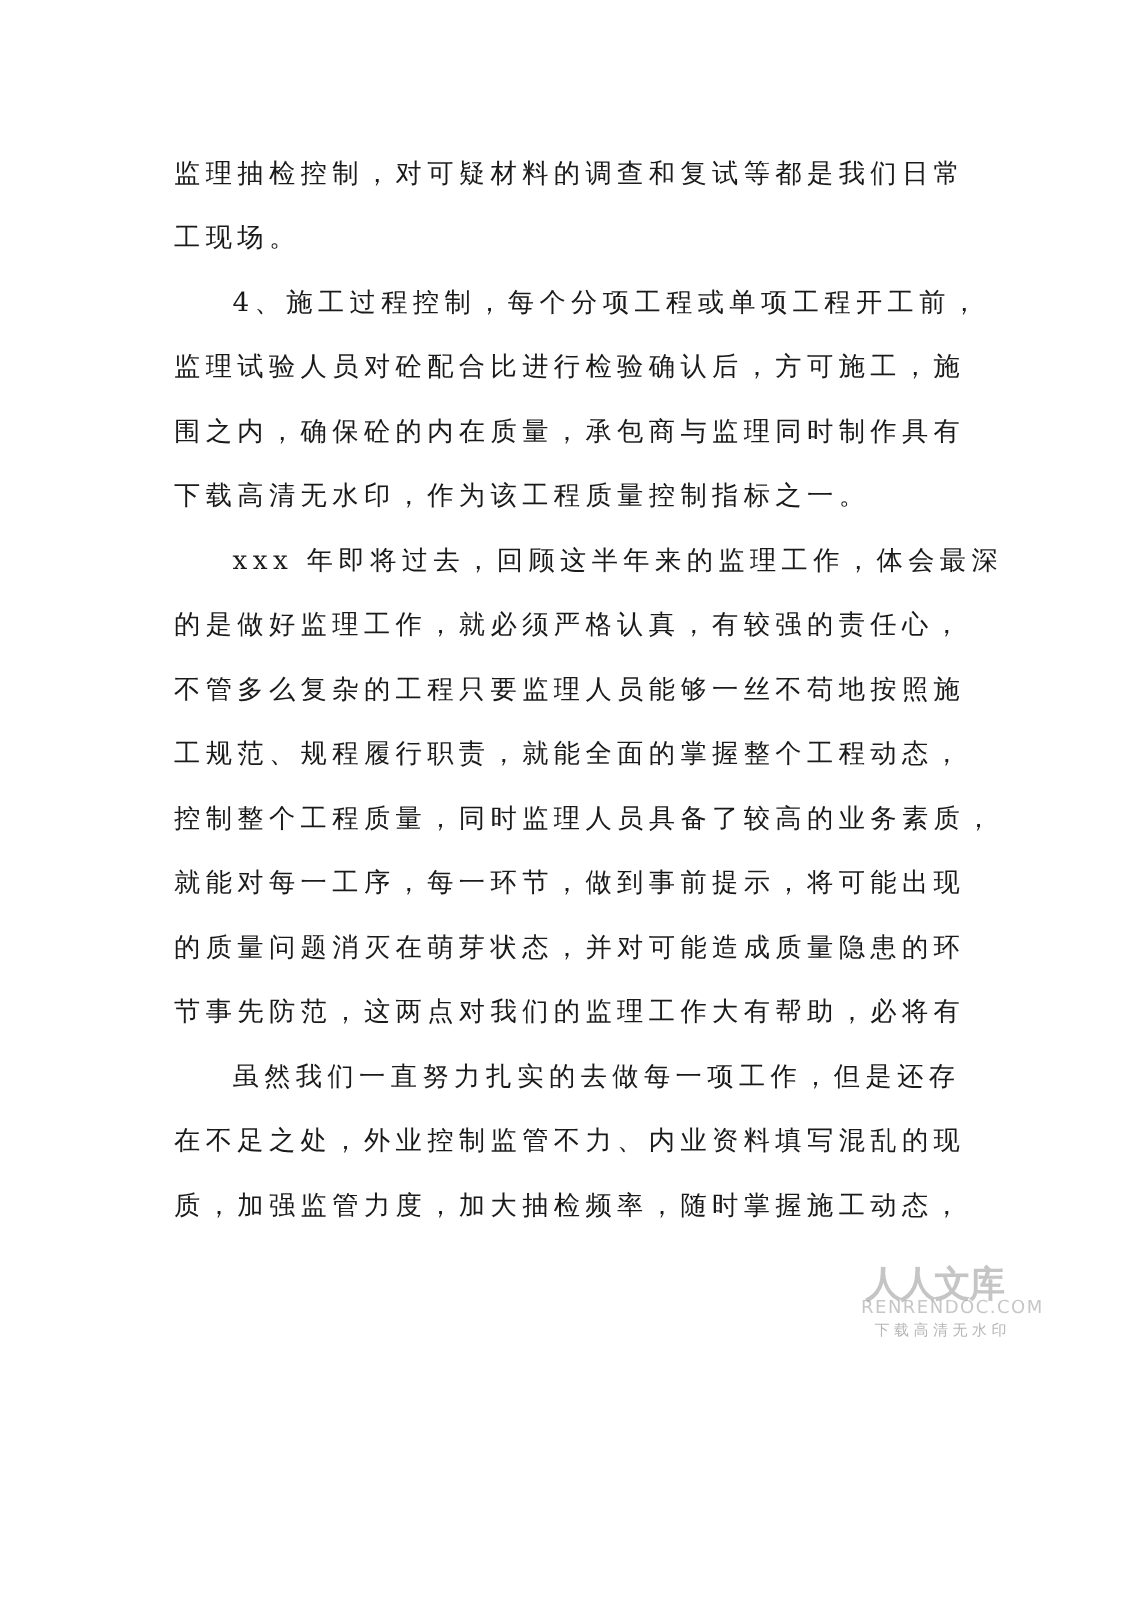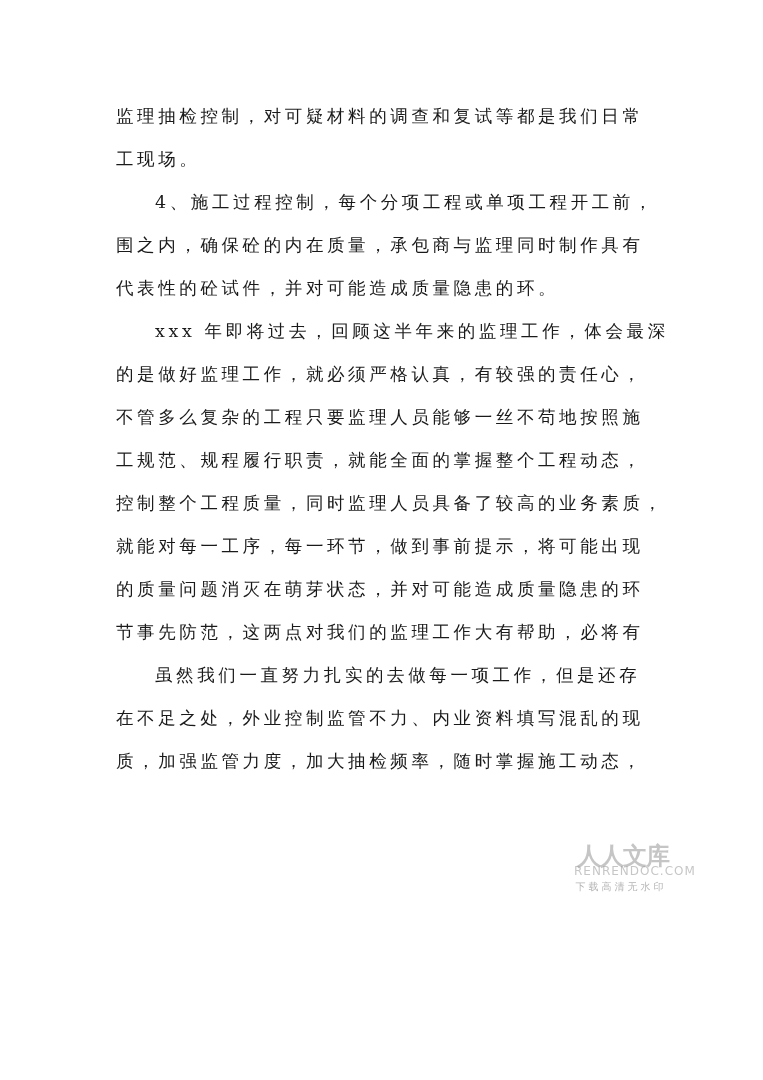--- a/index.html
+++ b/index.html
@@ -25,35 +25,36 @@
     line-height: 36px; letter-spacing: -1px;
   }
   .wm-url {
     position: absolute; left: 6px; top: 26px; width: 100px;
     font-family: "DejaVu Sans", "Liberation Sans", sans-serif;
     font-size: 12px; color: rgba(160,160,160,0.6); letter-spacing: 1px; text-align: right;
   }
   .wm-sub {
     position: absolute; left: 0; top: 42px; width: 106px;
     font-family: "DejaVu Sans", "Liberation Sans", sans-serif;
-    font-size: 10px; color: rgba(150,150,150,0.7); letter-spacing: 3px; text-align: center;
+    font-size: 10px; color: rgba(150,150,150,0.7); letter-spacing: 3px; text-align: right;
   }
 </style>
 </head>
 <body>
 
 <div class="page">
   <div class="content">
 
     <span class="line">监理抽检控制，对可疑材料的调查和复试等都是我们日常</span>
     <span class="line">工现场。</span>
 
     <span class="line indent">4、施工过程控制，每个分项工程或单项工程开工前，</span>
+    <span class="line">监理试验人员对砼配合比进行检验确认后，方可施工，施</span>
     <span class="line">围之内，确保砼的内在质量，承包商与监理同时制作具有</span>
-    <span class="line">代表性的砼试件，并对可能造成质量隐患的环。</span>
+    <span class="line">下载高清无水印，作为该工程质量控制指标之一。</span>
 
     <span class="line indent">xxx 年即将过去，回顾这半年来的监理工作，体会最深</span>
     <span class="line">的是做好监理工作，就必须严格认真，有较强的责任心，</span>
     <span class="line">不管多么复杂的工程只要监理人员能够一丝不苟地按照施</span>
     <span class="line">工规范、规程履行职责，就能全面的掌握整个工程动态，</span>
     <span class="line">控制整个工程质量，同时监理人员具备了较高的业务素质，</span>
     <span class="line">就能对每一工序，每一环节，做到事前提示，将可能出现</span>
     <span class="line">的质量问题消灭在萌芽状态，并对可能造成质量隐患的环</span>
     <span class="line">节事先防范，这两点对我们的监理工作大有帮助，必将有</span>
 

